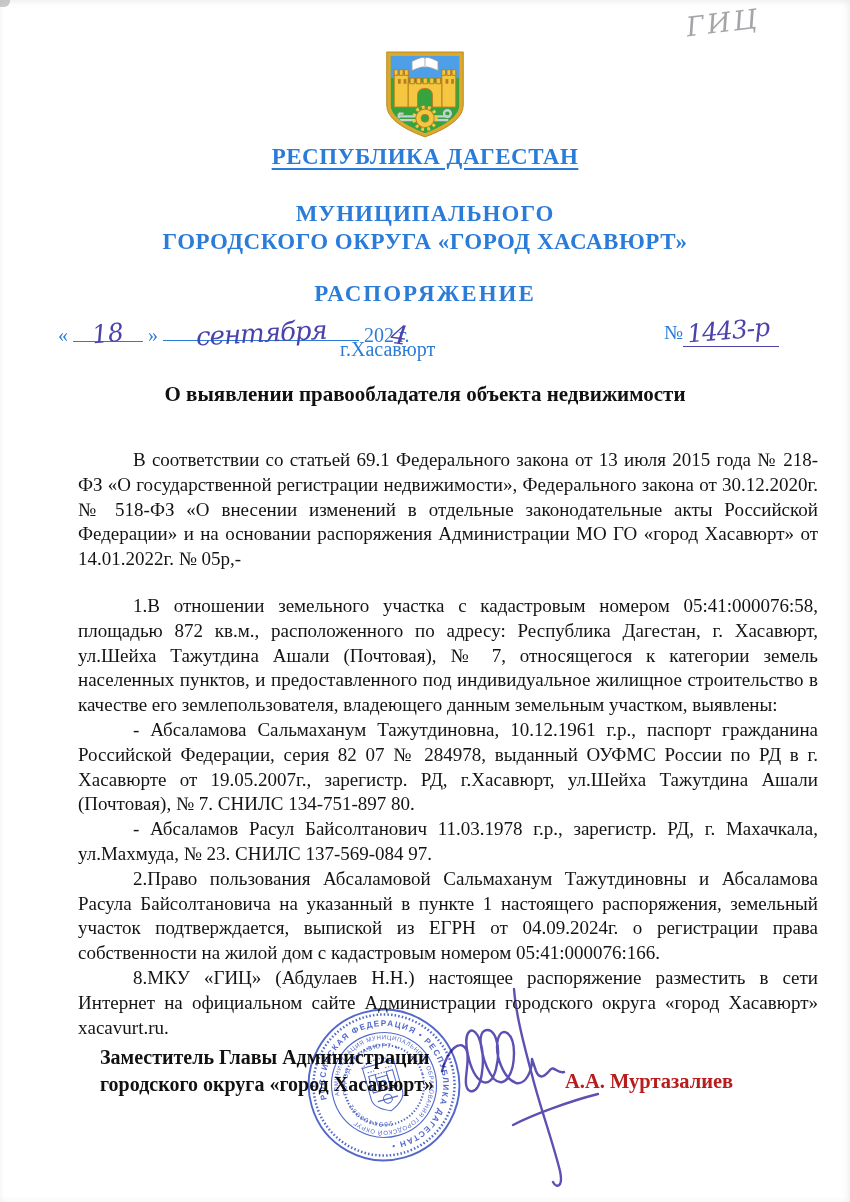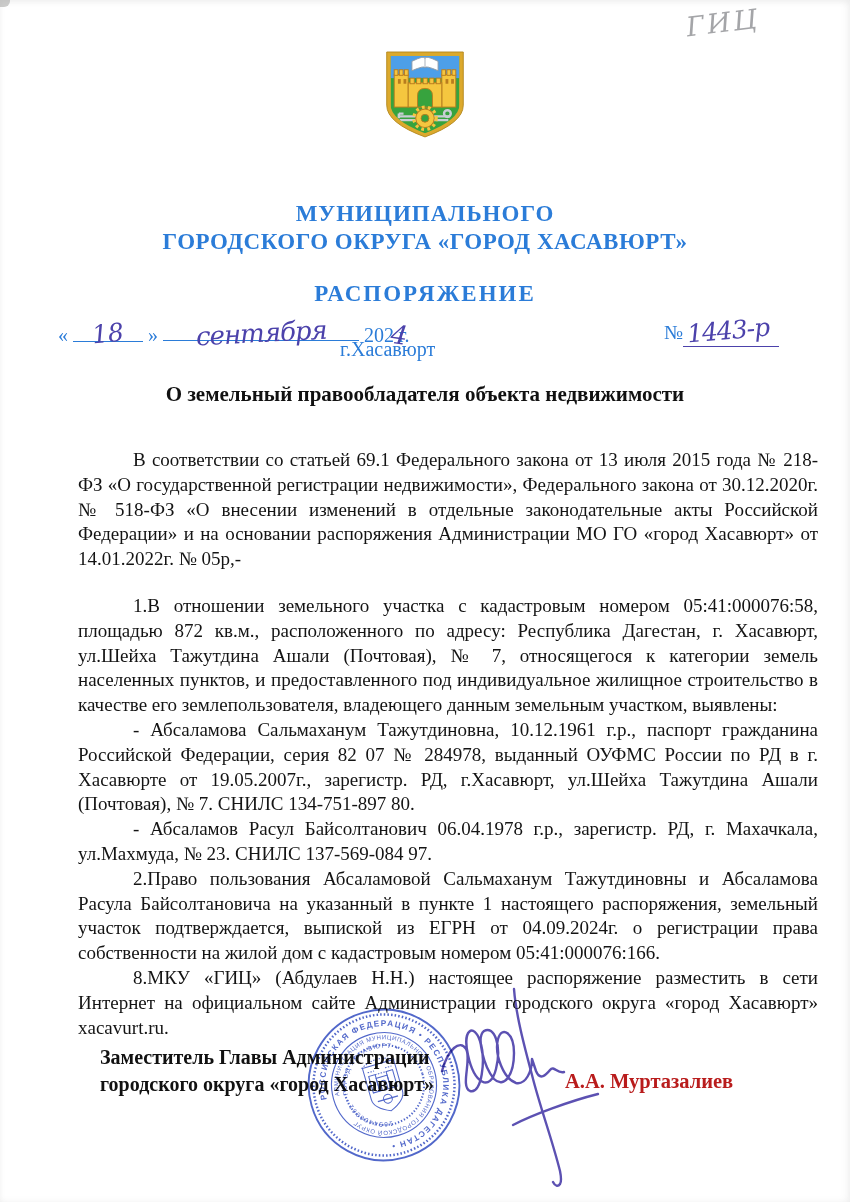--- a/index.html
+++ b/index.html
@@ -96,45 +96,46 @@
           <circle cx="69" cy="69" r="3.6"></circle>
           <path d="M17,69 l5,0 M17,69 l0,5"></path>
         </g>
         <circle cx="45" cy="74" r="10" fill="#f5c63f" stroke="#b87c1e" stroke-width="1.2"></circle>
         <circle cx="45" cy="74" r="12" fill="none" stroke="#f5c63f" stroke-width="3.4" stroke-dasharray="3 3.6"></circle>
         <circle cx="45" cy="74" r="4.2" fill="#37a33e" stroke="#b87c1e" stroke-width="1"></circle>
       </g>
     </svg>
   </div>
 
+  <div class="hdr hdr-republic">РЕСПУБЛИКА ДАГЕСТАН</div>
   <div class="hdr hdr-org1">МУНИЦИПАЛЬНОГО</div>
   <div class="hdr hdr-org2">ГОРОДСКОГО ОКРУГА «ГОРОД ХАСАВЮРТ»</div>
   <div class="hdr hdr-doctype">РАСПОРЯЖЕНИЕ</div>
 
   <div class="dateline">
     <div class="dl-left">
       <span>«</span>
       <span class="u-slot u-day"><span class="hw hw-day">18</span></span>
       <span>»</span>
       <span class="u-slot u-month"><span class="hw hw-month">сентября</span></span>
       <span>202</span><span class="hw hw-year">4</span><span>г.</span>
     </div>
     <div class="dl-city">г.Хасавюрт</div>
     <div class="dl-num">
       <span>№</span><span class="num-slot"><span class="hw hw-num">1443-р</span></span>
     </div>
   </div>
 
-  <div class="doc-title">О земельный правообладателя объекта недвижимости</div>
+  <div class="doc-title">О выявлении правообладателя объекта недвижимости</div>
 
   <div class="body-text">
     <p>В соответствии со статьей 69.1 Федерального закона от 13 июля 2015 года № 218-ФЗ «О государственной регистрации недвижимости», Федерального закона от 30.12.2020г. № 518-ФЗ «О внесении изменений в отдельные законодательные акты Российской Федерации» и на основании распоряжения Администрации МО ГО «город Хасавюрт» от 14.01.2022г. № 05р,-</p>
     <p class="gap-before">1.В отношении земельного участка с кадастровым номером 05:41:000076:58, площадью 872 кв.м., расположенного по адресу: Республика Дагестан, г. Хасавюрт, ул.Шейха Тажутдина Ашали (Почтовая), № 7, относящегося к категории земель населенных пунктов, и предоставленного под индивидуальное жилищное строительство в качестве его землепользователя, владеющего данным земельным участком, выявлены:</p>
     <p>- Абсаламова Сальмаханум Тажутдиновна, 10.12.1961 г.р., паспорт гражданина Российской Федерации, серия 82 07 № 284978, выданный ОУФМС России по РД в г. Хасавюрте от 19.05.2007г., зарегистр. РД, г.Хасавюрт, ул.Шейха Тажутдина Ашали (Почтовая), № 7. СНИЛС 134-751-897 80.</p>
-    <p>- Абсаламов Расул Байсолтанович 06.04.1978 г.р., зарегистр. РД, г. Махачкала, ул.Махмуда, № 23.  СНИЛС 137-569-084 97.</p>
+    <p>- Абсаламов Расул Байсолтанович 11.03.1978 г.р., зарегистр. РД, г. Махачкала, ул.Махмуда, № 23.  СНИЛС 137-569-084 97.</p>
     <p>2.Право пользования Абсаламовой Сальмаханум Тажутдиновны и Абсаламова Расула Байсолтановича на указанный в пункте 1 настоящего распоряжения, земельный участок подтверждается, выпиской из ЕГРН от 04.09.2024г. о регистрации права собственности на жилой дом с кадастровым номером 05:41:000076:166.</p>
     <p>8.МКУ «ГИЦ» (Абдулаев Н.Н.) настоящее распоряжение разместить в сети Интернет на официальном сайте Администрации городского округа «город Хасавюрт» xacavurt.ru.</p>
   </div>
 
   <div class="sig-block">
     <div>Заместитель Главы Администрации</div>
     <div>городского округа «город Хасавюрт»</div>
   </div>
   <div class="sig-name">А.А. Муртазалиев</div>
 

